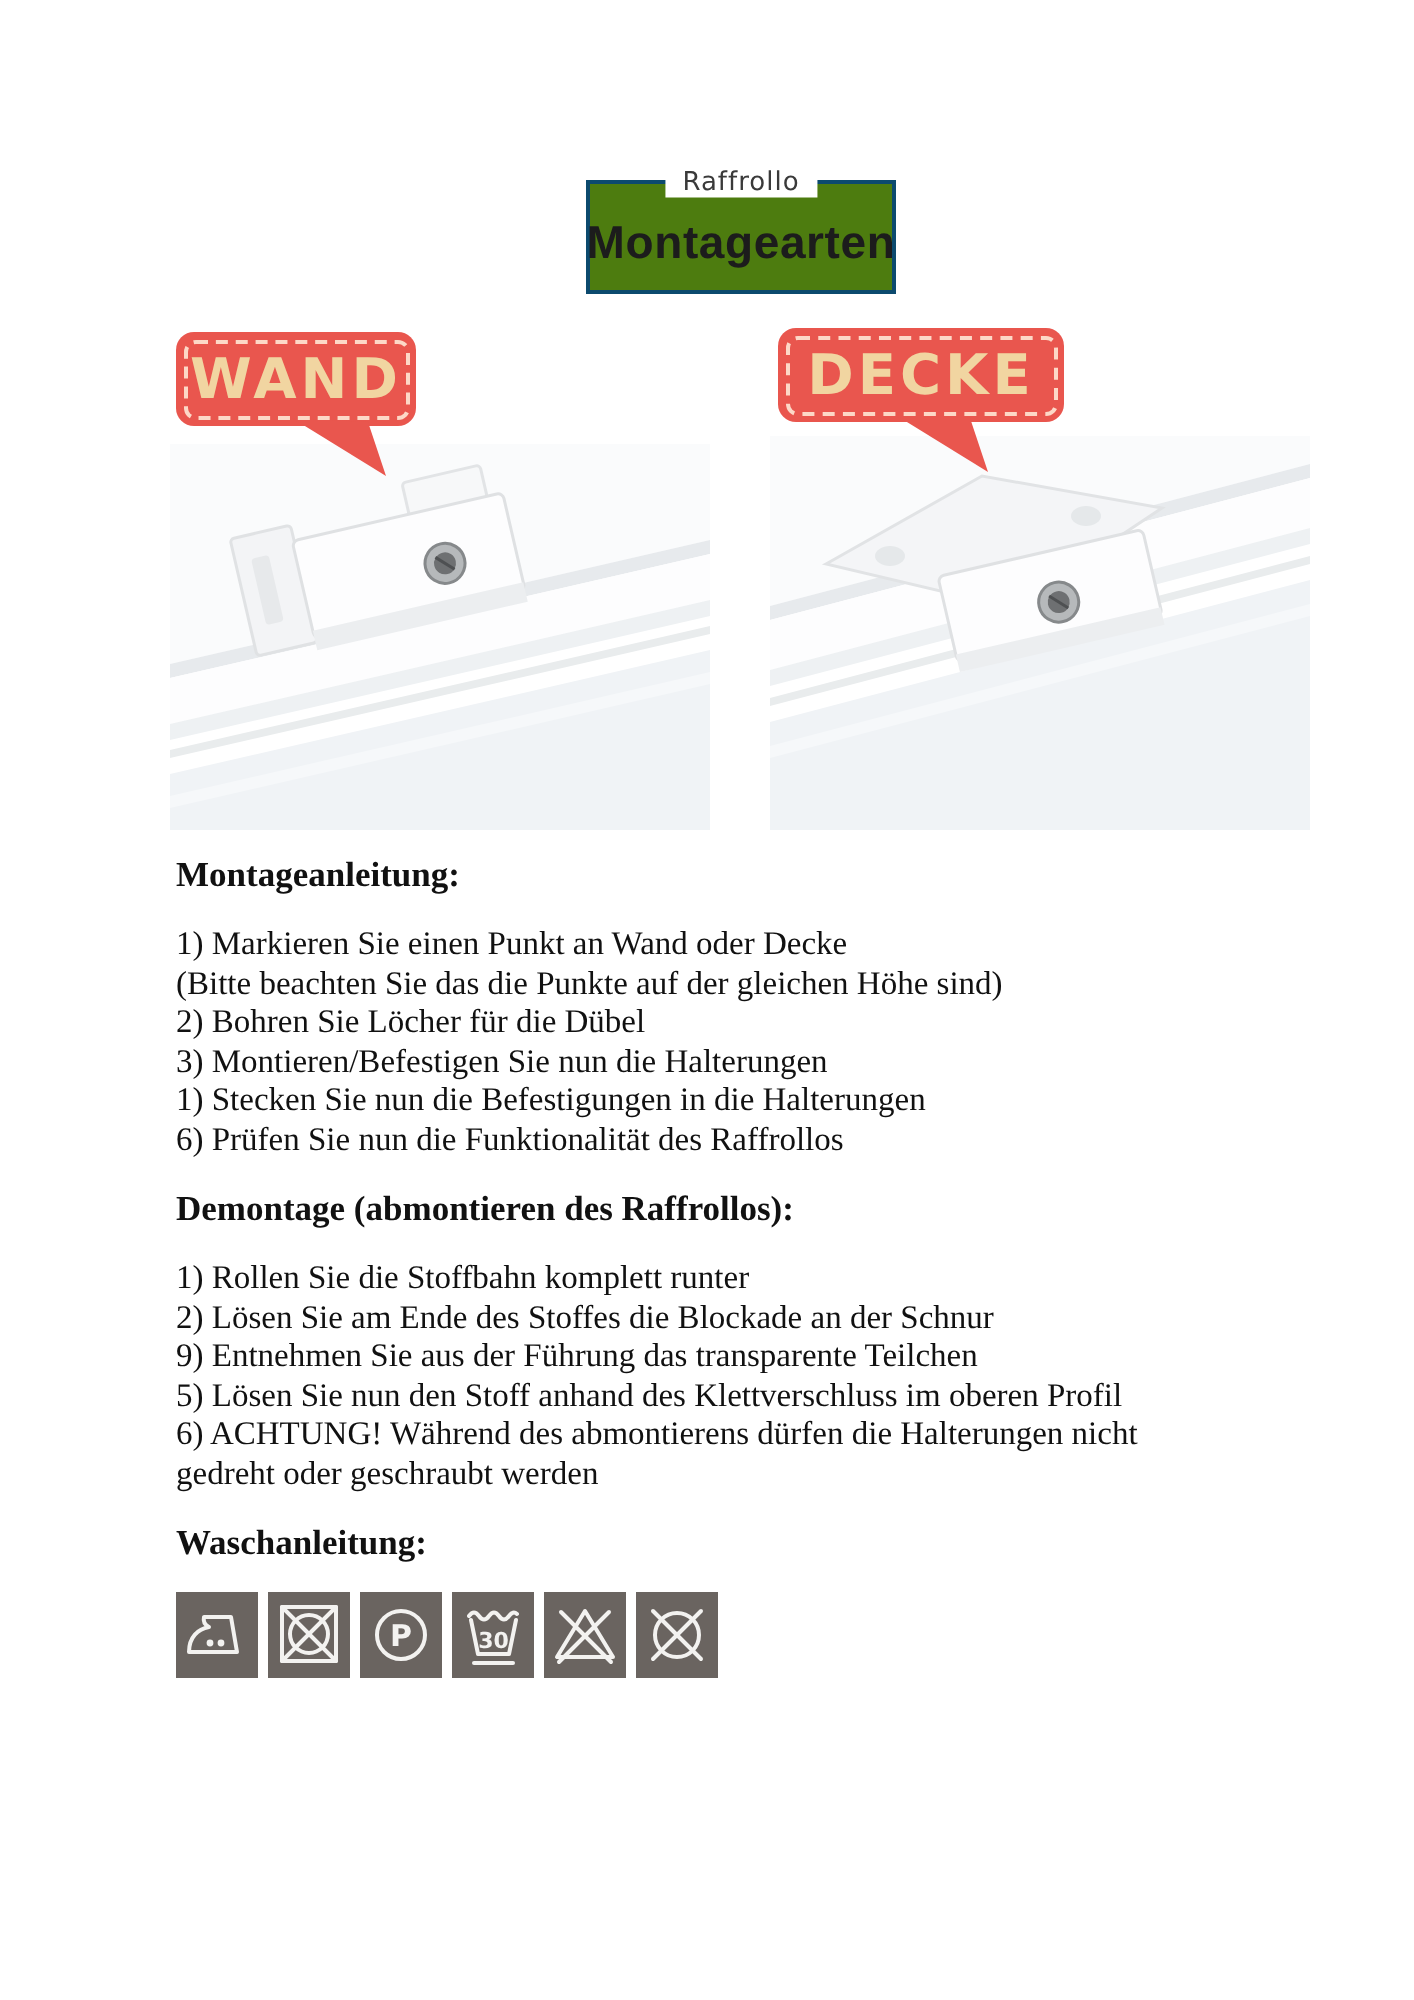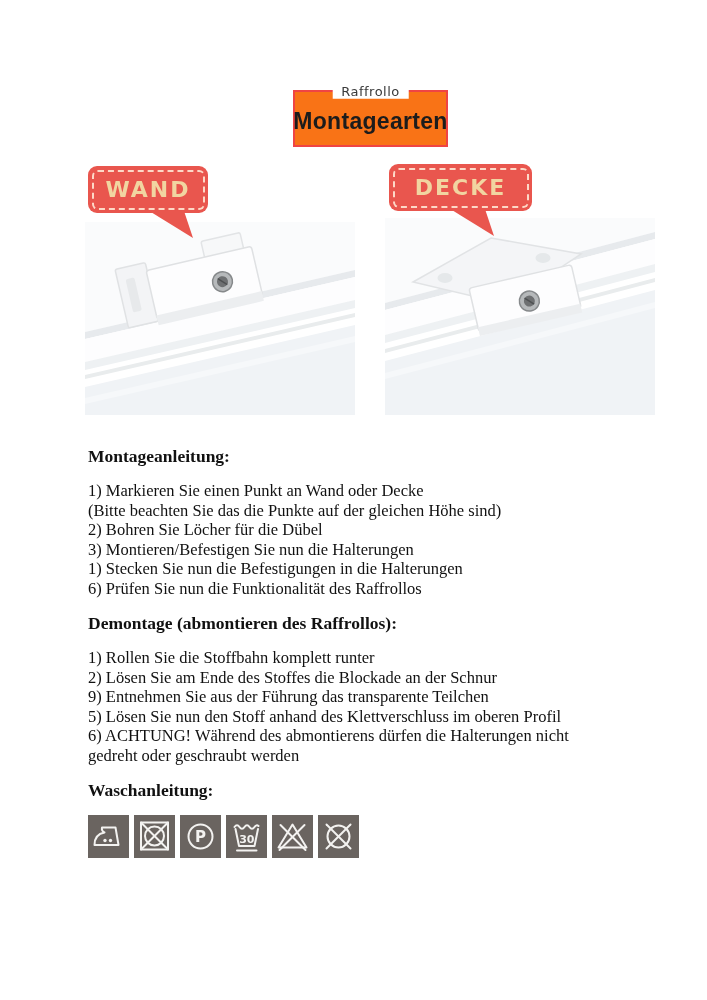--- a/index.html
+++ b/index.html
@@ -4,47 +4,47 @@
 <style>
   html,body { margin:0; padding:0; background:#ffffff; }
   .page {
     position:relative; width:707px; height:1000px; margin:0 auto;
     background:#ffffff; overflow:hidden;
     font-family:"Liberation Serif", serif; color:#111;
   }
 
   
   .logo-box { position:absolute; left:293px; top:90px; width:155px; height:57px;
-    border:2px solid #ef4444; box-sizing:border-box; background:#f97316; }
+    border:2px solid #0c4a6e; box-sizing:border-box; background:#4d7c0f; }
   .logo-sub { position:absolute; left:50%; top:0; transform:translate(-50%,-55%);
     background:#fff; padding:0 9px; font-family:"DejaVu Sans",sans-serif;
     font-size:13px; color:#3a3a3a; letter-spacing:.5px; white-space:nowrap; }
   .logo-title { position:absolute; inset:0; display:flex; align-items:center; justify-content:center;
     padding-top:5px; font-family:Liberation Sans, sans-serif; font-weight:bold;
     font-size:23px; color:#1c1c1c; letter-spacing:.3px; }
 
   
   .photo { position:absolute; z-index:1; }
   .photo-left  { left:85px;  top:222px; width:270px; height:193px; }
   .photo-right { left:385px; top:218px; width:270px; height:197px; }
 
   
   .bubble { position:absolute; width:120px; height:47px; background:#e9564e;
     border-radius:9px; z-index:3; }
   .bubble-wand  { left:88px;  top:166px; }
   .bubble-decke { left:389px; top:164px; width:143px; }
   .bubble .dash { position:absolute; inset:3.5px; border:2px dashed rgba(255,231,213,.9);
     border-radius:6px; pointer-events:none; }
   .bubble .lbl { position:absolute; inset:0; display:flex; align-items:center; justify-content:center;
-    font-family:"DejaVu Sans",sans-serif; font-weight:bold; font-size:22px;
+    font-family:"DejaVu Sans",sans-serif; font-weight:bold; font-size:28px;
     letter-spacing:2px; color:#f1d5a1; }
   .bubble .tail { position:absolute; left:58px; top:43px; }
 
   
-  .text-col { position:absolute; left:88px; top:446px; width:560px; }
+  .text-col { position:absolute; left:88px; top:427px; width:560px; }
   .sec-heading { font-size:17.5px; font-weight:bold; margin:0 0 15px 0; line-height:20px; }
   .lines { margin:0 0 15px 0; }
   .line { font-size:16.5px; line-height:19.5px; white-space:nowrap; }
 
   
   .care-row { display:flex; gap:5px; margin-top:15px; }
   .care-icon { width:41px; height:43px; background:#6a6460; }
   .care-icon svg { display:block; width:41px; height:43px; }
   .cs { stroke:#f3f2f0; stroke-width:2; fill:none; stroke-linejoin:round; stroke-linecap:round; }
   .cf { fill:#f3f2f0; }

